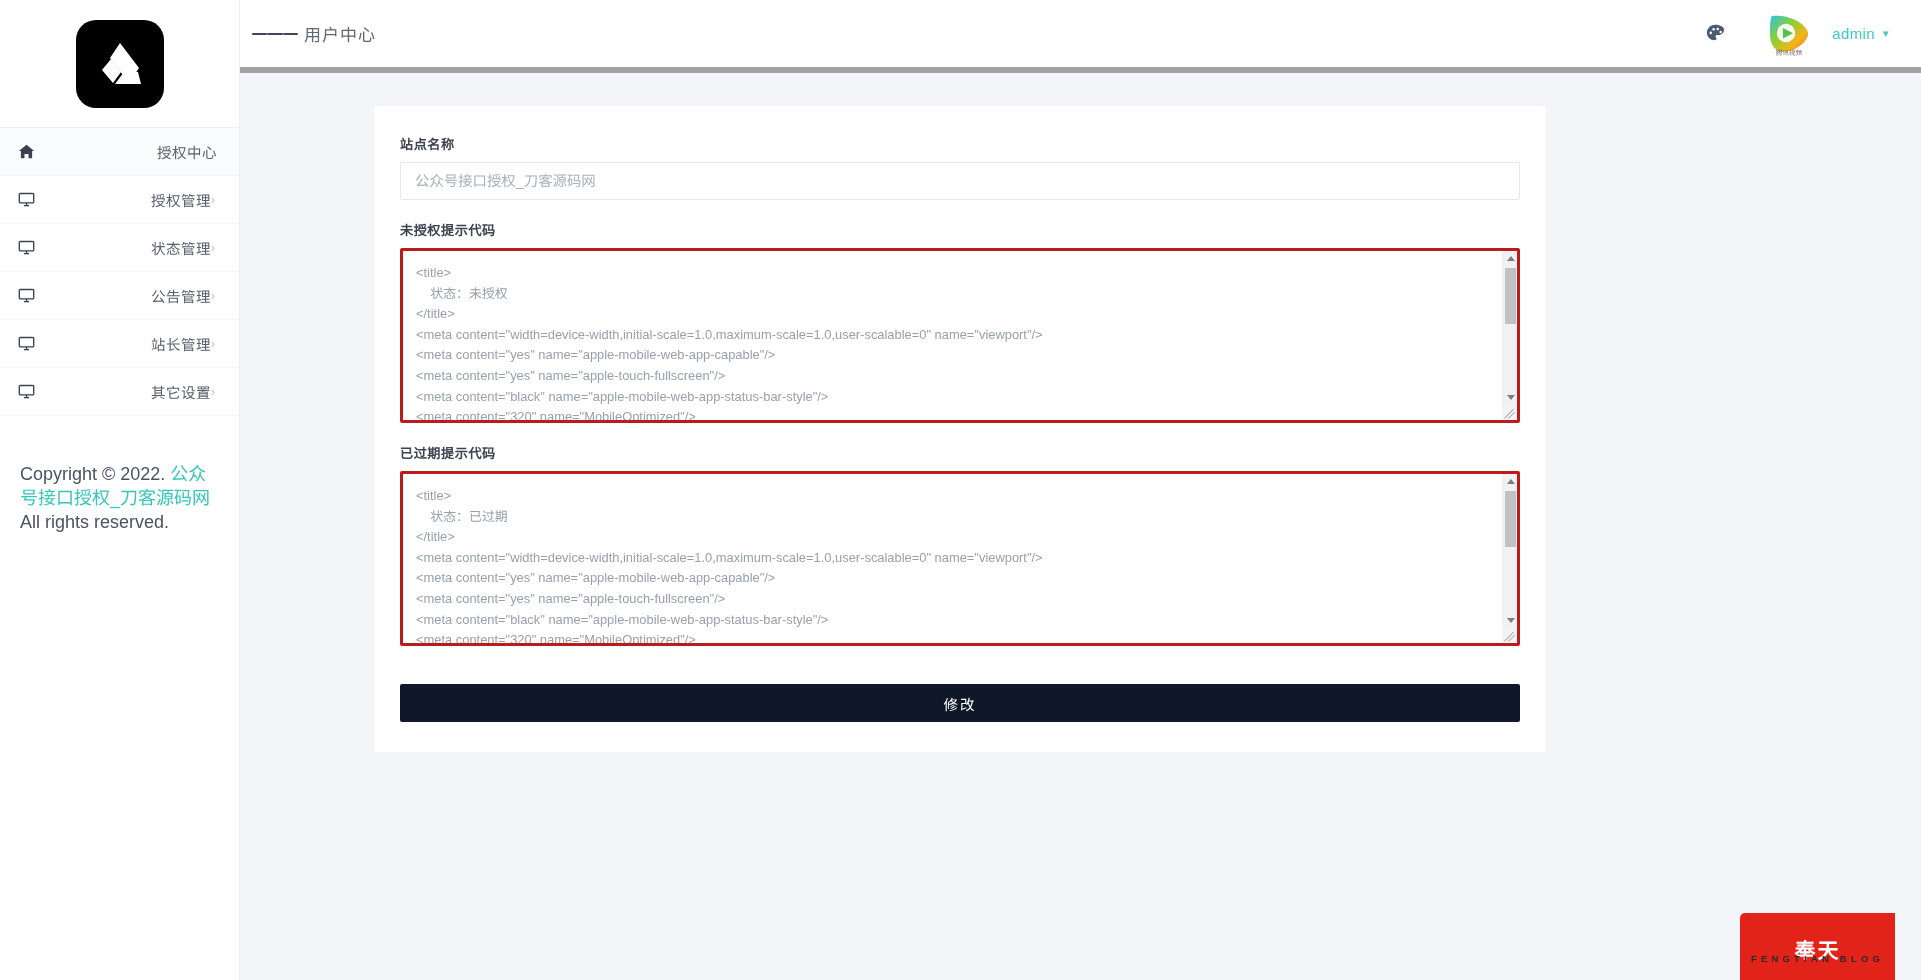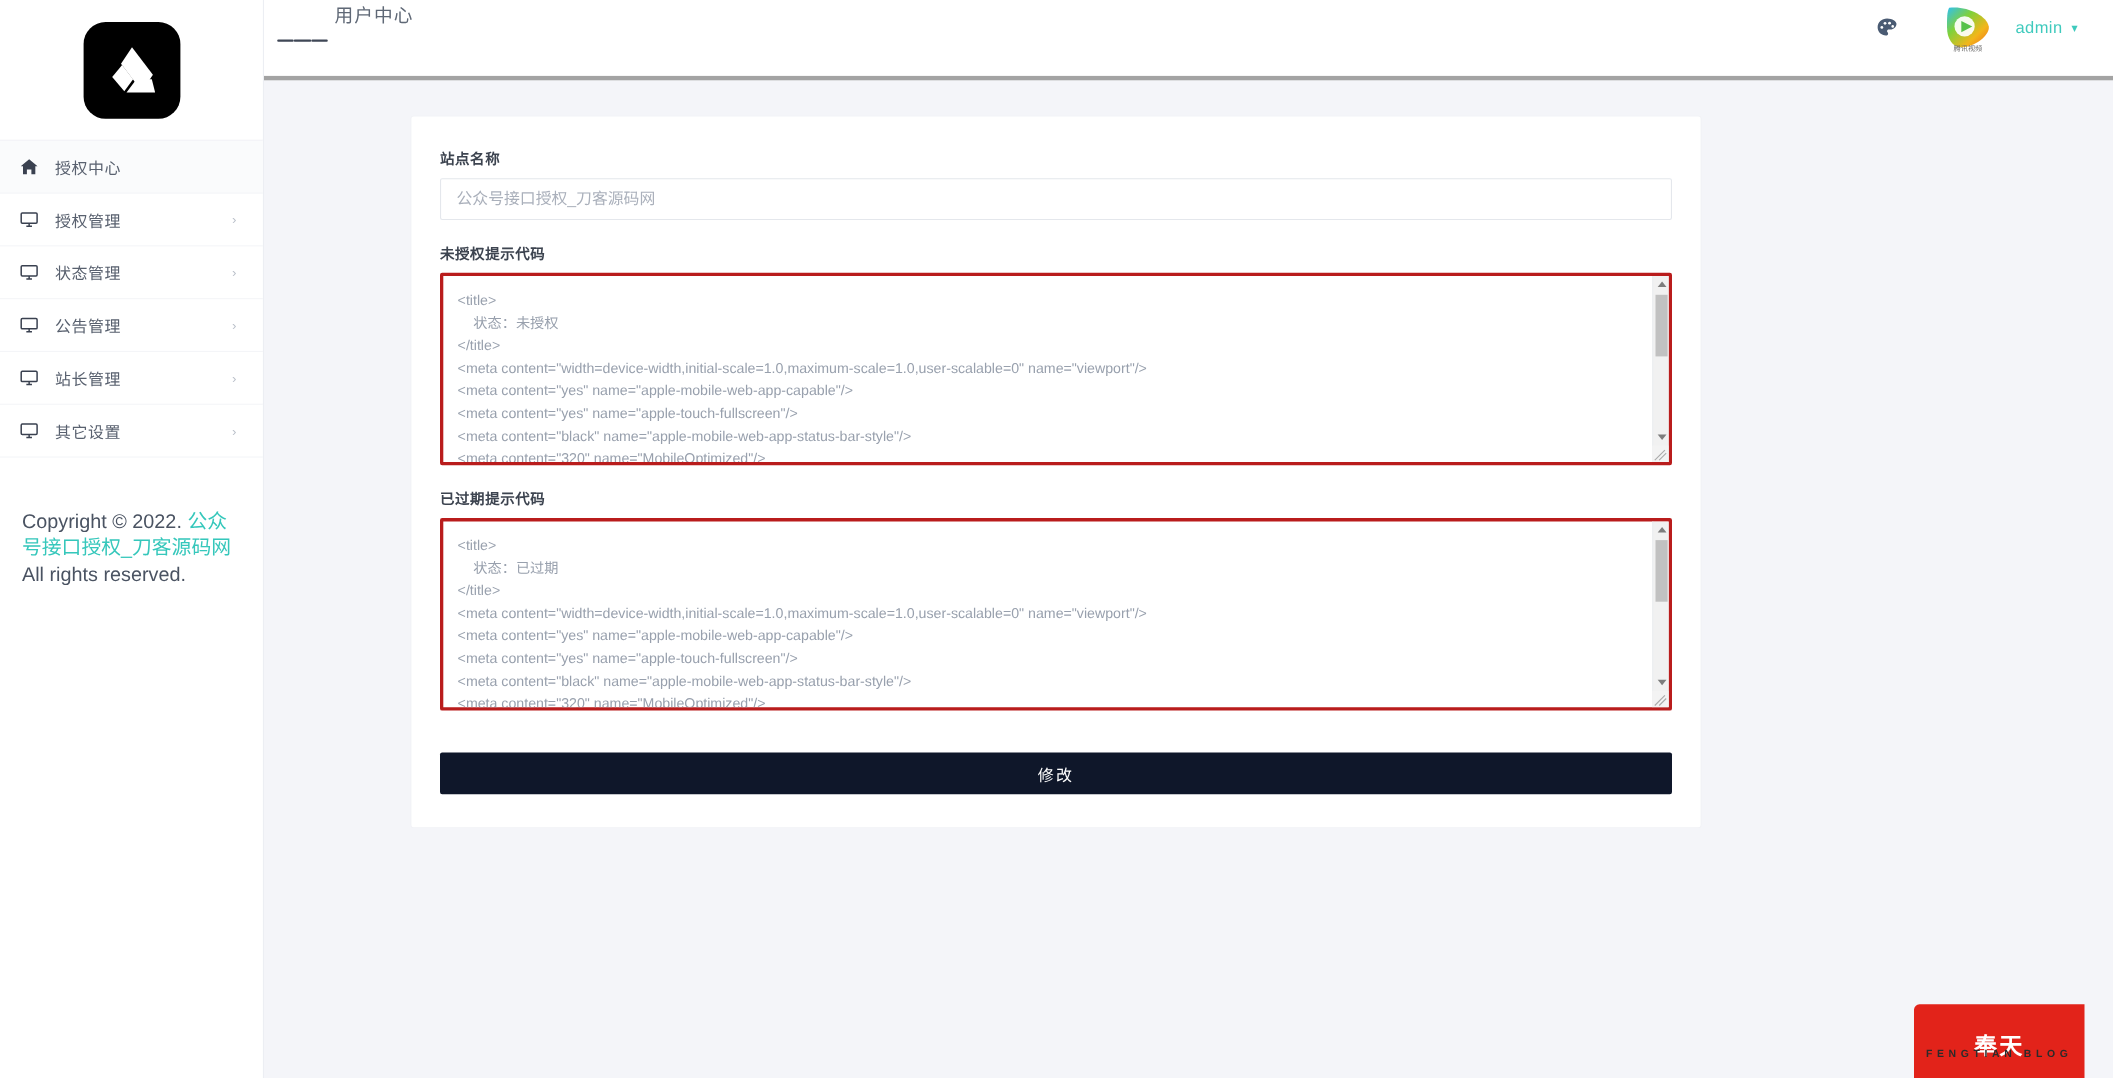--- a/index.html
+++ b/index.html
@@ -29,21 +29,21 @@
     border-bottom: 1px solid #f0f1f5;
   }
   .logo-box {
     width: 88px; height: 88px;
     background: #000000;
     border-radius: 20px;
     display: flex; align-items: center; justify-content: center;
   }
   .logo-box svg { display:block; }
 
-  .nav { padding: 0; }
+  .nav { padding: 0; text-align: right; }
   .nav-item {
     height: 48px;
     display: flex; align-items: center;
     padding: 0 22px 0 18px;
     cursor: pointer;
     color: #5b6474;
     font-size: 14.5px;
     position: relative;
     border-bottom: 1px solid #f4f5f8;
   }
@@ -72,23 +72,23 @@
   .main {
     flex: 1 1 auto; height: 980px;
     display: flex; flex-direction: column;
     background: #f4f5f9;
     position: relative;
     min-width: 0;
   }
   .topbar {
     height: 73px; flex: 0 0 73px;
     background: #ffffff;
-    display: flex; align-items: flex-start;
+    display: flex; align-items: center;
     padding: 0 22px 0 0;
-    border-bottom: 4px solid #a3a3a3;
+    border-bottom: 6px solid #a3a3a3;
   }
   .hamburger {
     width: 46px; height: 73px;
     display: flex; align-items: center; justify-content: center;
     cursor: pointer;
     margin-left: 12px;
   }
   .hamburger span { display:block; width: 21px; height: 2px; background: #3f4756; margin: 2.6px 0; border-radius: 1px;}
   .topbar-title {
     font-size: 17px; color: #5f6876; letter-spacing: 1px; margin-left: 6px;

